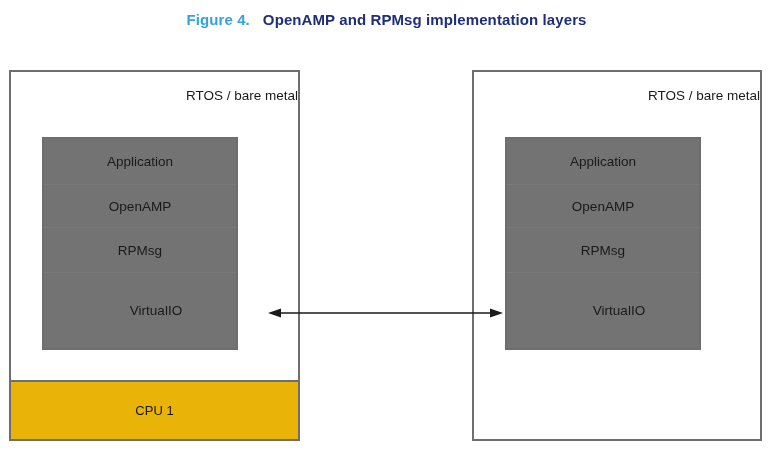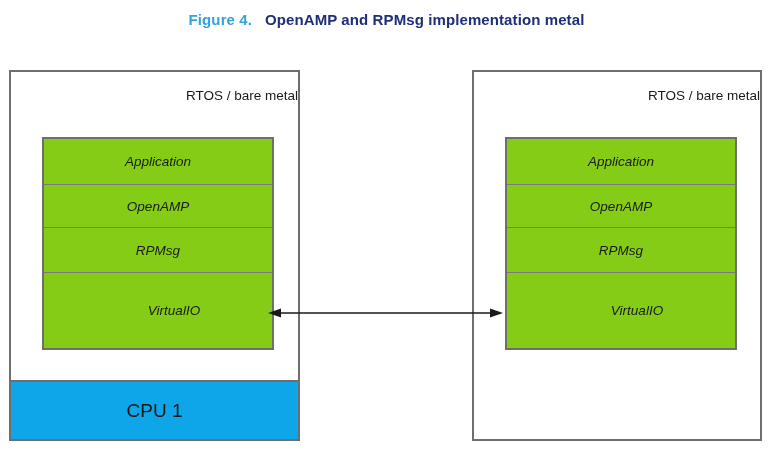--- a/index.html
+++ b/index.html
@@ -63,28 +63,27 @@
     left: 0;
     right: 0;
     text-align: right;
     font-size: 13.5px;
     line-height: 18px;
   }
   .stack {
     position: absolute;
     left: 31px;
     top: 65px;
-    width: 232px;
+    width: 196px;
     height: 213px;
     border: 2px solid var(--line-gray);
     box-sizing: border-box;
     display: flex;
     flex-direction: column;
-    background: #84cc16;
-    font-style: italic;
+    background: #737373;
   }
   .layer {
     display: flex;
     align-items: center;
     justify-content: center;
     font-size: 13.5px;
     box-sizing: border-box;
     flex: 0 0 auto;
   }
   .layer.l0 { height: 45px; }
@@ -94,39 +93,39 @@
   .cpu-strip {
     position: absolute;
     left: 0;
     right: 0;
     bottom: 0;
     height: 57px;
     border-top: 2px solid var(--line-gray);
     display: flex;
     align-items: center;
     justify-content: center;
-    font-size: 19px;
-    background: #0ea5e9;
+    font-size: 13px;
+    background: #eab308;
   }
   svg.connector {
     position: absolute;
     left: 0;
     top: 0;
     pointer-events: none;
   }
   svg.connector line { stroke: var(--ink); stroke-width: 1.3; }
   svg.connector polygon { fill: var(--ink); }
 </style>
 </head>
 <body>
 
 <div class="page">
 
   <div class="fig-title">
-    <span class="cap">Figure 4.</span><span class="ttl">OpenAMP and RPMsg implementation metal</span>
+    <span class="cap">Figure 4.</span><span class="ttl">OpenAMP and RPMsg implementation layers</span>
   </div>
 
   <div class="diagram">
 
     <div class="cpu-box left">
       <div class="env-label">RTOS / bare metal</div>
       <div class="stack">
         <div class="layer l0">Application</div>
         <div class="layer l1">OpenAMP</div>
         <div class="layer l2">RPMsg</div>

